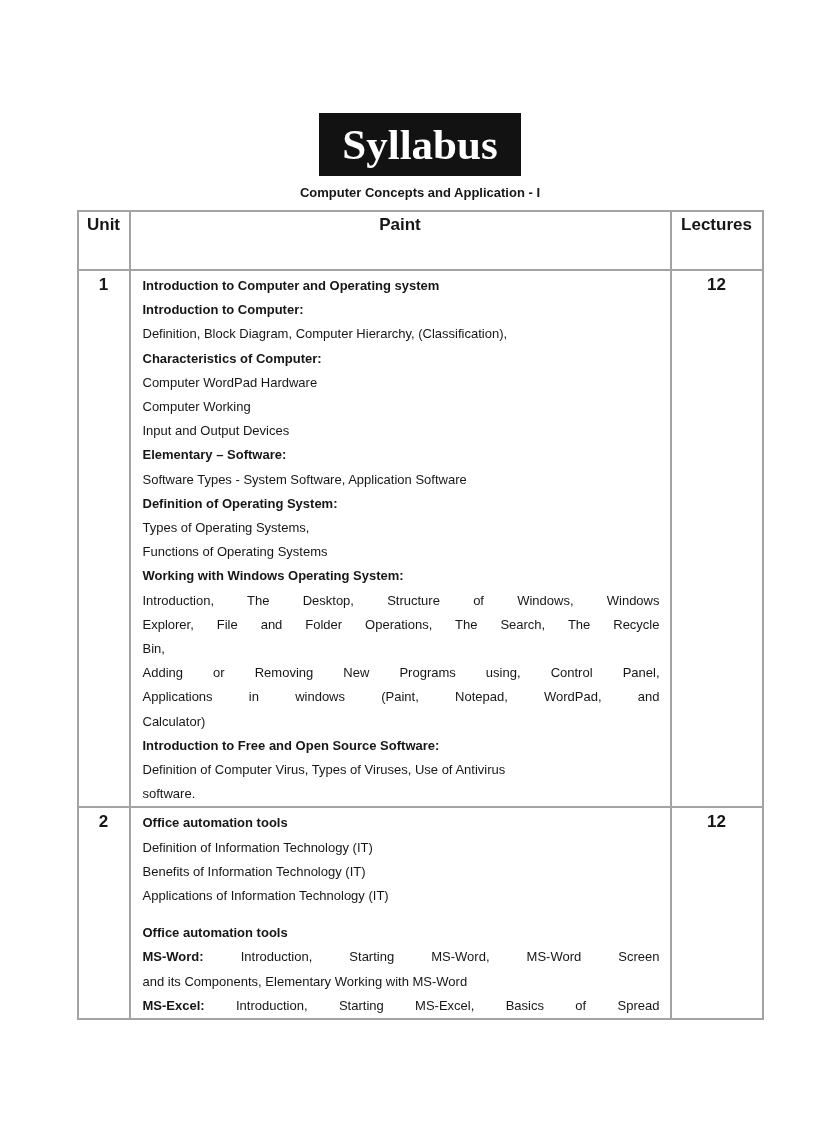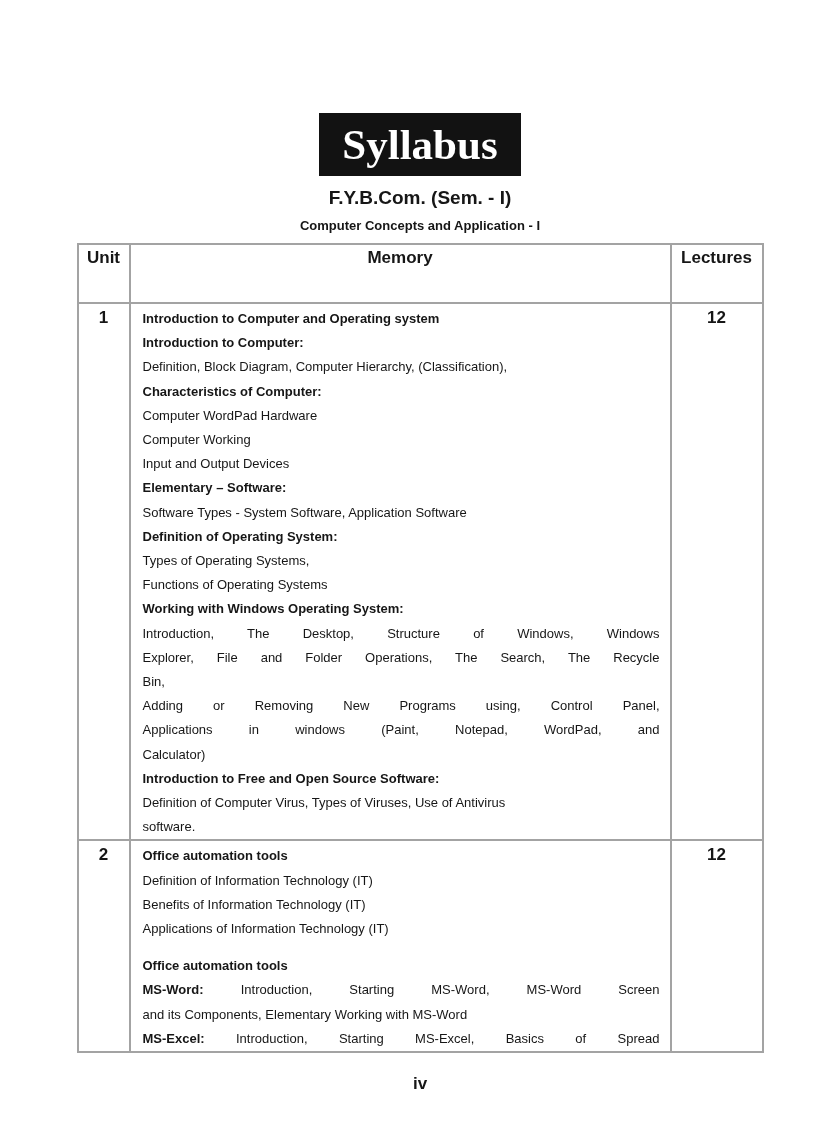--- a/index.html
+++ b/index.html
@@ -102,33 +102,32 @@
 </style>
 </head>
 <body>
 
 <div class="page">
 
   <div class="banner">
     <span class="banner-title">Syllabus</span>
   </div>
 
-  <div class="h1">F.Y.B.Com. (Sem. - I)</div>
   <div class="h2">Computer Concepts and Application - I</div>
 
   <table class="syllabus">
     <colgroup>
       <col class="c-unit">
       <col class="c-topic">
       <col class="c-lect">
     </colgroup>
     <thead>
       <tr>
         <th>Unit</th>
-        <th>Memory</th>
+        <th>Paint</th>
         <th>Lectures</th>
       </tr>
     </thead>
     <tbody>
       <tr class="row-1">
         <td class="unit-cell">1</td>
         <td class="topic-cell">
             <div class="topic-line"><b>Introduction to Computer and Operating system</b></div>
             <div class="topic-line"><b>Introduction to Computer:</b></div>
             <div class="topic-line">Definition, Block Diagram, Computer Hierarchy, (Classification),</div>
@@ -165,15 +164,14 @@
             <div class="topic-line"><b>Office automation tools</b></div>
             <div class="topic-line stretch"><b>MS-Word:</b> Introduction, Starting MS-Word, MS-Word Screen</div>
             <div class="topic-line">and its Components, Elementary Working with MS-Word</div>
             <div class="topic-line stretch"><b>MS-Excel:</b> Introduction, Starting MS-Excel, Basics of Spread</div>
           </td>
         <td class="lect-cell">12</td>
       </tr>
     </tbody>
   </table>
 
-  <div class="footer">iv</div>
 
 </div>
 
 </body></html>

